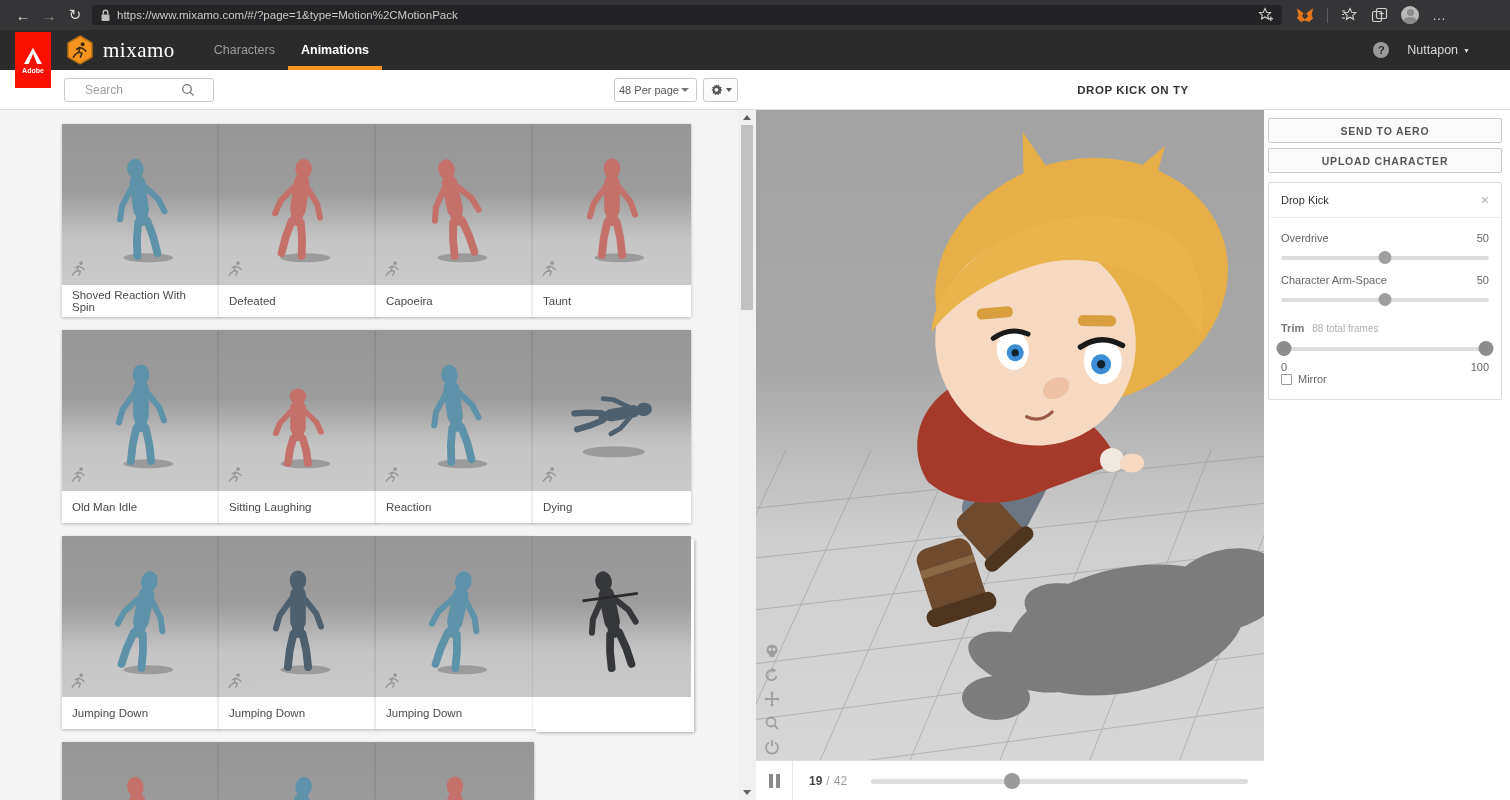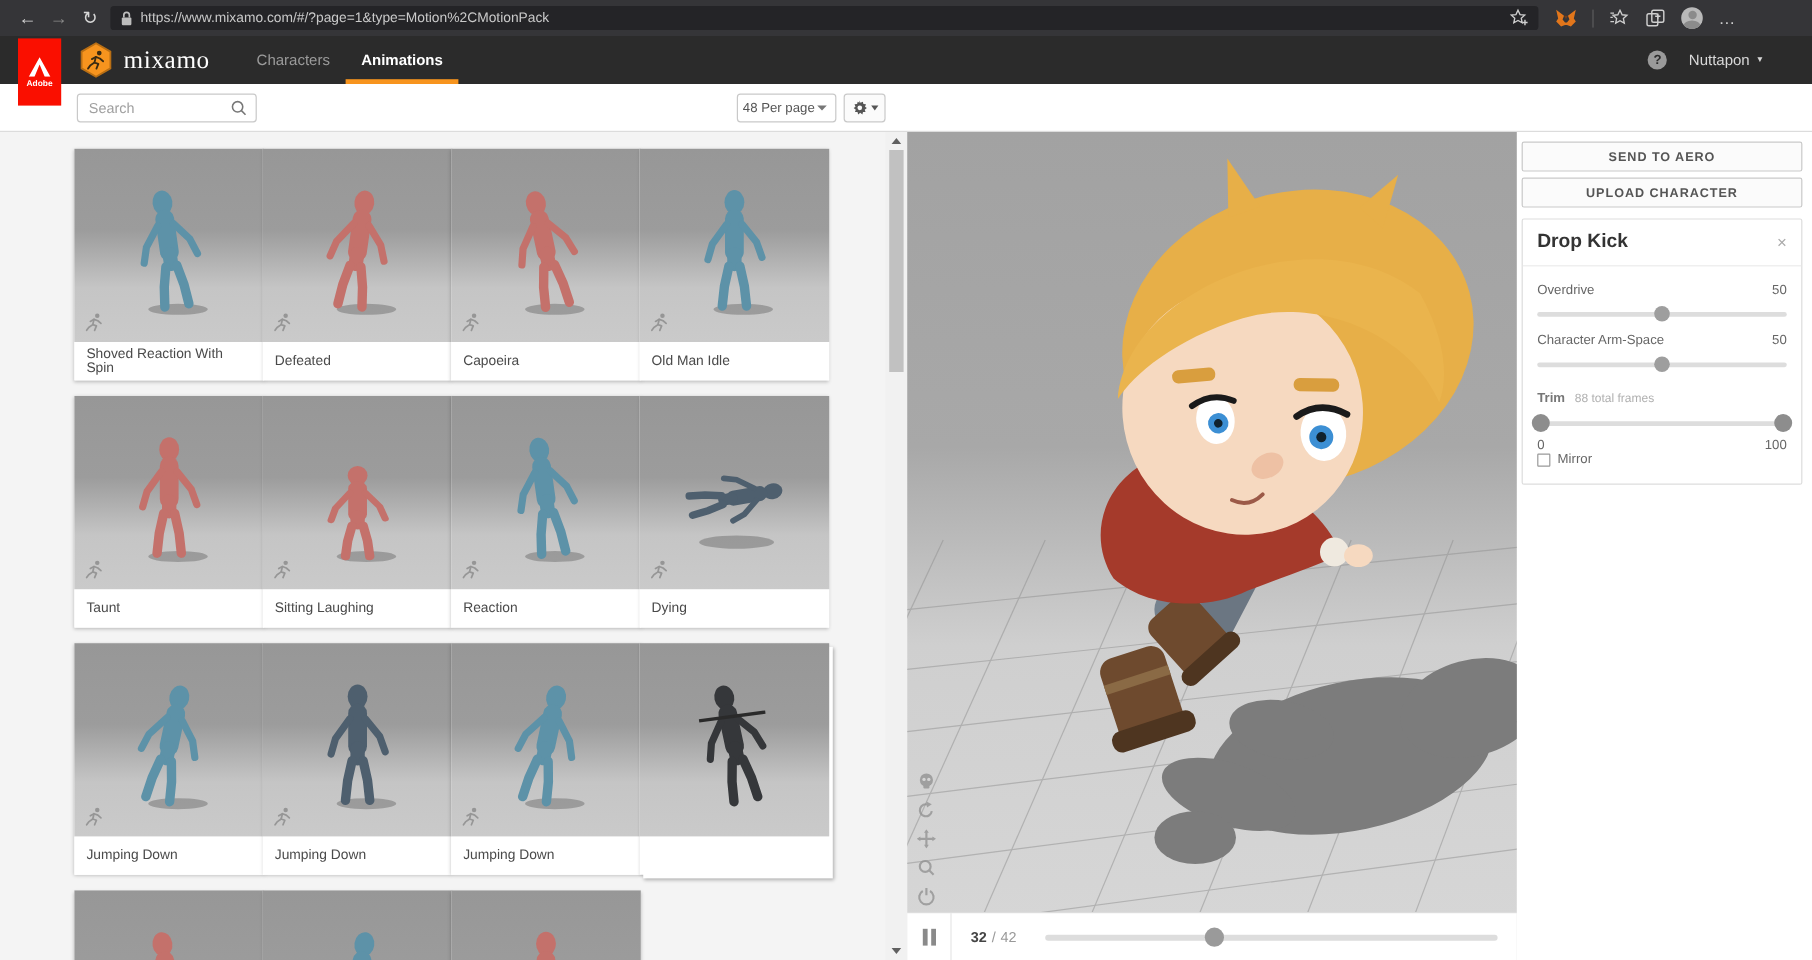--- a/index.html
+++ b/index.html
@@ -41,21 +41,21 @@
     font-size:11px; font-weight:bold; display:flex; align-items:center; justify-content:center; cursor:pointer; }
   .user-menu { color:#d8d8d8; font-size:12.5px; display:flex; align-items:center; gap:5px; cursor:pointer; }
   .user-menu .caret { font-size:7px; color:#d8d8d8; }
 
   :root { --accent:#F7941E; }
 
   
   .strip { height:40px; display:flex; background:#fff; border-bottom:1px solid #dcdcdc; }
   .strip-left { width:756px; display:flex; align-items:center; flex:0 0 auto; }
   .search-box { margin-left:64px; width:150px; height:24px; border:1px solid #c9c9c9; border-radius:3px;
-    display:flex; align-items:center; background:#fff; padding:0 7px; }
+    display:flex; align-items:center; background:#fff; padding:0 18px; }
   .search-box input { border:0; outline:0; flex:1; font-size:12px; color:#555; min-width:0;
     font-family:"Liberation Sans", sans-serif; }
   .search-box input::placeholder { color:#a0a0a0; }
   .pp-select { margin-left:auto; width:83px; height:24px; border:1px solid #c9c9c9; border-radius:3px;
     background:#fff; font-size:11px; color:#555; padding:0 4px; appearance:none;
     font-family:"Liberation Sans", sans-serif; background-image:none; position:relative; }
   .pp-wrap { margin-left:auto; position:relative; }
   .pp-wrap::after { content:""; position:absolute; right:8px; top:10px; border-left:4px solid transparent;
     border-right:4px solid transparent; border-top:4px solid #777; pointer-events:none; }
   .gear-btn { width:35px; height:24px; border:1px solid #c9c9c9; border-radius:3px; background:#fbfbfb;
@@ -117,21 +117,21 @@
 
   
   .sidebar { flex:1; background:#fff; padding:8px 8px 0 4px; }
   .sb-btn { width:100%; height:25px; margin-bottom:5px; border-radius:2px; font-size:10.5px; font-weight:bold;
     letter-spacing:.8px; display:flex; align-items:center; justify-content:center; cursor:pointer;
     font-family:"Liberation Sans", sans-serif; }
   .sb-btn.primary { background:var(--accent); color:#fff; border:1px solid var(--accent); }
   .sb-btn.secondary { background:#fbfbfb; color:#555; border:1px solid #c9c9c9; }
   .panel { border:1px solid #ddd; border-radius:2px; margin-top:9px; }
   .panel-head { padding:10px 12px; display:flex; align-items:center; justify-content:space-between; border-bottom:1px solid #ececec; }
-  .panel-title { font-size:16px; font-weight:bold; color:#333; }
+  .panel-title { font-size:11px; font-weight:normal; color:#333; }
   .panel-close { color:#aaa; font-size:14px; line-height:1; cursor:pointer; }
   .panel-body { padding:4px 12px 14px; }
   .ctl-row { display:flex; justify-content:space-between; align-items:baseline; font-size:11px; color:#666; margin-top:10px; }
   .ctl-note { color:#b0b0b0; font-size:10px; margin-left:5px; }
   .slider { position:relative; height:13px; margin-top:7px; }
   .sl-track { position:absolute; left:0; right:0; top:5px; height:4px; border-radius:2px; background:#ddd; }
   .sl-thumb { position:absolute; top:0; width:13px; height:13px; border-radius:50%; background:#9e9e9e; transform:translateX(-50%); cursor:pointer; }
   .slider.trim { height:15px; }
   .slider.trim .sl-track { top:6px; }
   .slider.trim .sl-thumb { width:15px; height:15px; background:#8d8d8d; }
@@ -249,20 +249,23 @@
       </select>
     </div>
     <div class="gear-btn">
       <svg width="13" height="13" viewBox="0 0 14 14">
         <path d="M7,0.8 L8,3 L10.2,2 L10.8,4.2 L13.2,4.5 L12.3,6.7 L14,8 L12,9.5 L12.8,11.8 L10.4,11.8 L9.8,14 L7.8,12.5 L5.8,14 L5.2,11.8 L2.8,11.8 L3.6,9.5 L1.6,8 L3.3,6.7 L2.4,4.5 L4.8,4.2 L5.4,2 L7,3 Z" fill="#555" transform="scale(0.95)"></path>
         <circle cx="7" cy="7.4" r="2.1" fill="#fbfbfb"></circle>
       </svg>
       <span class="caret-sm"></span>
     </div>
   </div>
+  <div class="strip-right">
+    <span class="viewer-title">DROP KICK ON TY</span>
+  </div>
 </div>
 
 <div class="main">
 
   <div class="list">
     <div class="grid">
 
       <div class="card">
         <div class="thumb">
           <svg class="fig fig-blue pose-l8" viewBox="0 0 100 120">
@@ -297,42 +300,42 @@
             </svg>
           <svg class="run-icon" viewBox="0 0 20 20" color="#6e6e6e">
               <use href="#runner"></use>
             </svg>
         </div>
         <div class="card-label">Capoeira</div>
       </div>
 
       <div class="card">
         <div class="thumb">
+          <svg class="fig fig-red" viewBox="0 0 100 120">
+              <ellipse class="gshadow" cx="58" cy="113" rx="27" ry="5"></ellipse>
+              <use href="#mann"></use>
+            </svg>
+          <svg class="run-icon" viewBox="0 0 20 20" color="#6e6e6e">
+              <use href="#runner"></use>
+            </svg>
+        </div>
+        <div class="card-label">Taunt</div>
+      </div>
+
+      <div class="card">
+        <div class="thumb">
           <svg class="fig fig-blue" viewBox="0 0 100 120">
               <ellipse class="gshadow" cx="58" cy="113" rx="27" ry="5"></ellipse>
               <use href="#mann"></use>
             </svg>
           <svg class="run-icon" viewBox="0 0 20 20" color="#6e6e6e">
               <use href="#runner"></use>
             </svg>
         </div>
         <div class="card-label">Old Man Idle</div>
-      </div>
-
-      <div class="card">
-        <div class="thumb">
-          <svg class="fig fig-red" viewBox="0 0 100 120">
-              <ellipse class="gshadow" cx="58" cy="113" rx="27" ry="5"></ellipse>
-              <use href="#mann"></use>
-            </svg>
-          <svg class="run-icon" viewBox="0 0 20 20" color="#6e6e6e">
-              <use href="#runner"></use>
-            </svg>
-        </div>
-        <div class="card-label">Taunt</div>
       </div>
 
       <div class="card">
         <div class="thumb">
           <svg class="fig fig-red pose-crouch" viewBox="0 0 100 120">
               <ellipse class="gshadow" cx="58" cy="113" rx="27" ry="5"></ellipse>
               <use href="#mann"></use>
             </svg>
           <svg class="run-icon" viewBox="0 0 20 20" color="#6e6e6e">
               <use href="#runner"></use>
@@ -567,21 +570,21 @@
       </svg>
     </div>
 
     <div class="playback">
       <div class="pause-btn">
         <div class="pause-bar"></div>
           <div class="pause-bar"></div>
       </div>
       <div class="pb-div"></div>
       <div class="frame-counter">
-        <span class="fc-cur">32</span>
+        <span class="fc-cur">19</span>
         <span class="fc-sep">/</span>
         <span class="fc-tot">42</span>
       </div>
       <div class="pb-slider">
         <div class="pb-track"></div>
         <div class="pb-thumb" style="left: 37.5%;"></div>
       </div>
     </div>
   </div>
 

